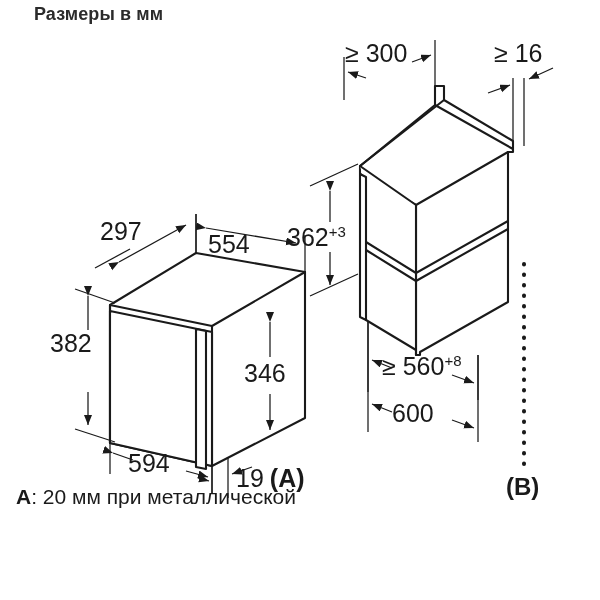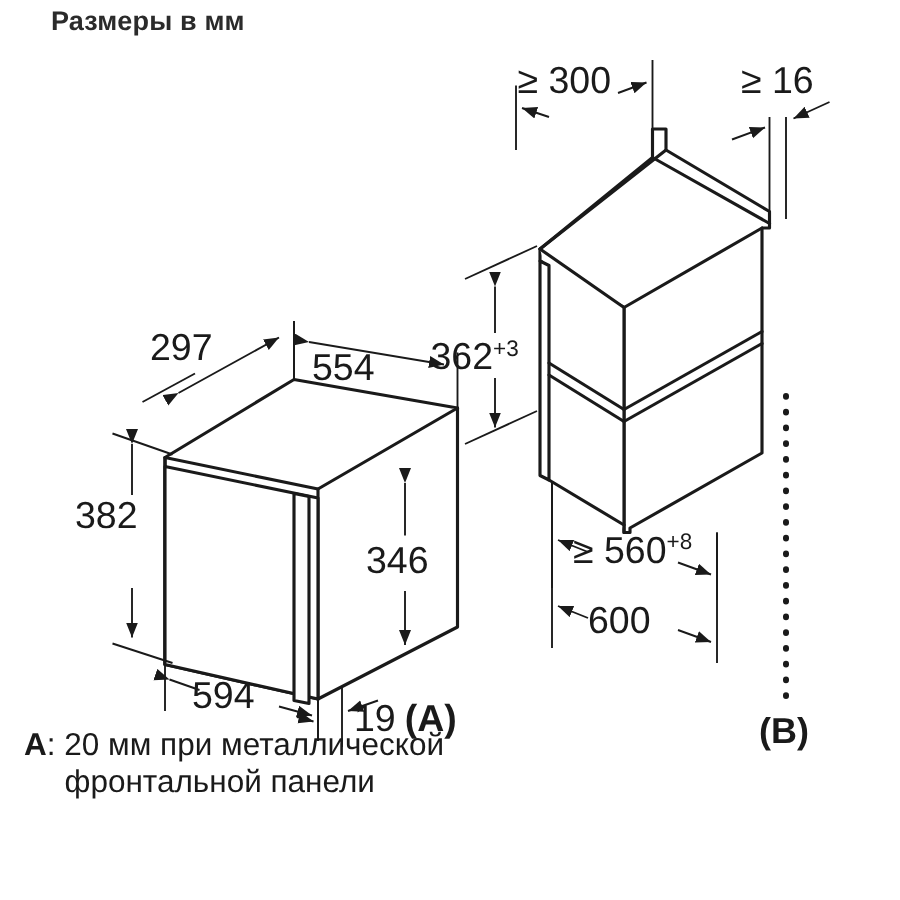--- a/index.html
+++ b/index.html
@@ -203,16 +203,13 @@
       <line x1="524" y1="264" x2="524" y2="468" stroke="#1a1a1a" stroke-width="4" stroke-linecap="round" stroke-dasharray="0.5 10"></line>
     </g>
     <text class="tag-label" x="506" y="495">(B)</text>
   </g>
 </svg>
 
 <div class="legend">
   <div class="legend-row">
     <span class="legend-key">A</span><span>: 20 мм при металлической</span>
   </div>
-  <div class="legend-row legend-indent">
-    <span>фронтальной панели</span>
-  </div>
 </div>
 
 </body></html>

